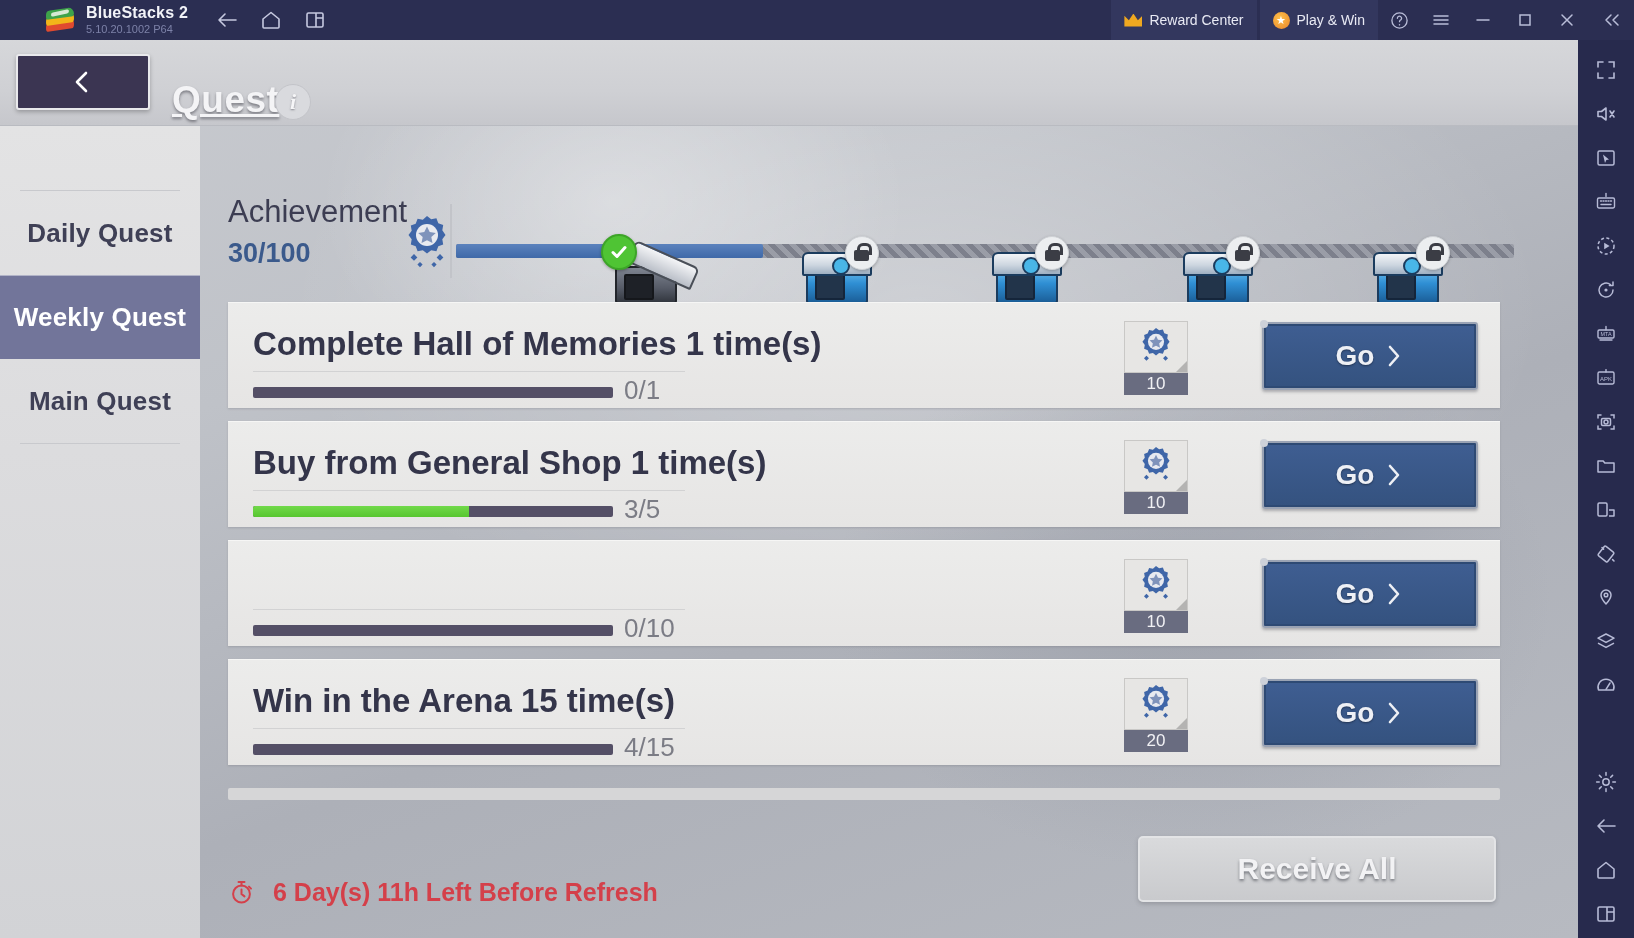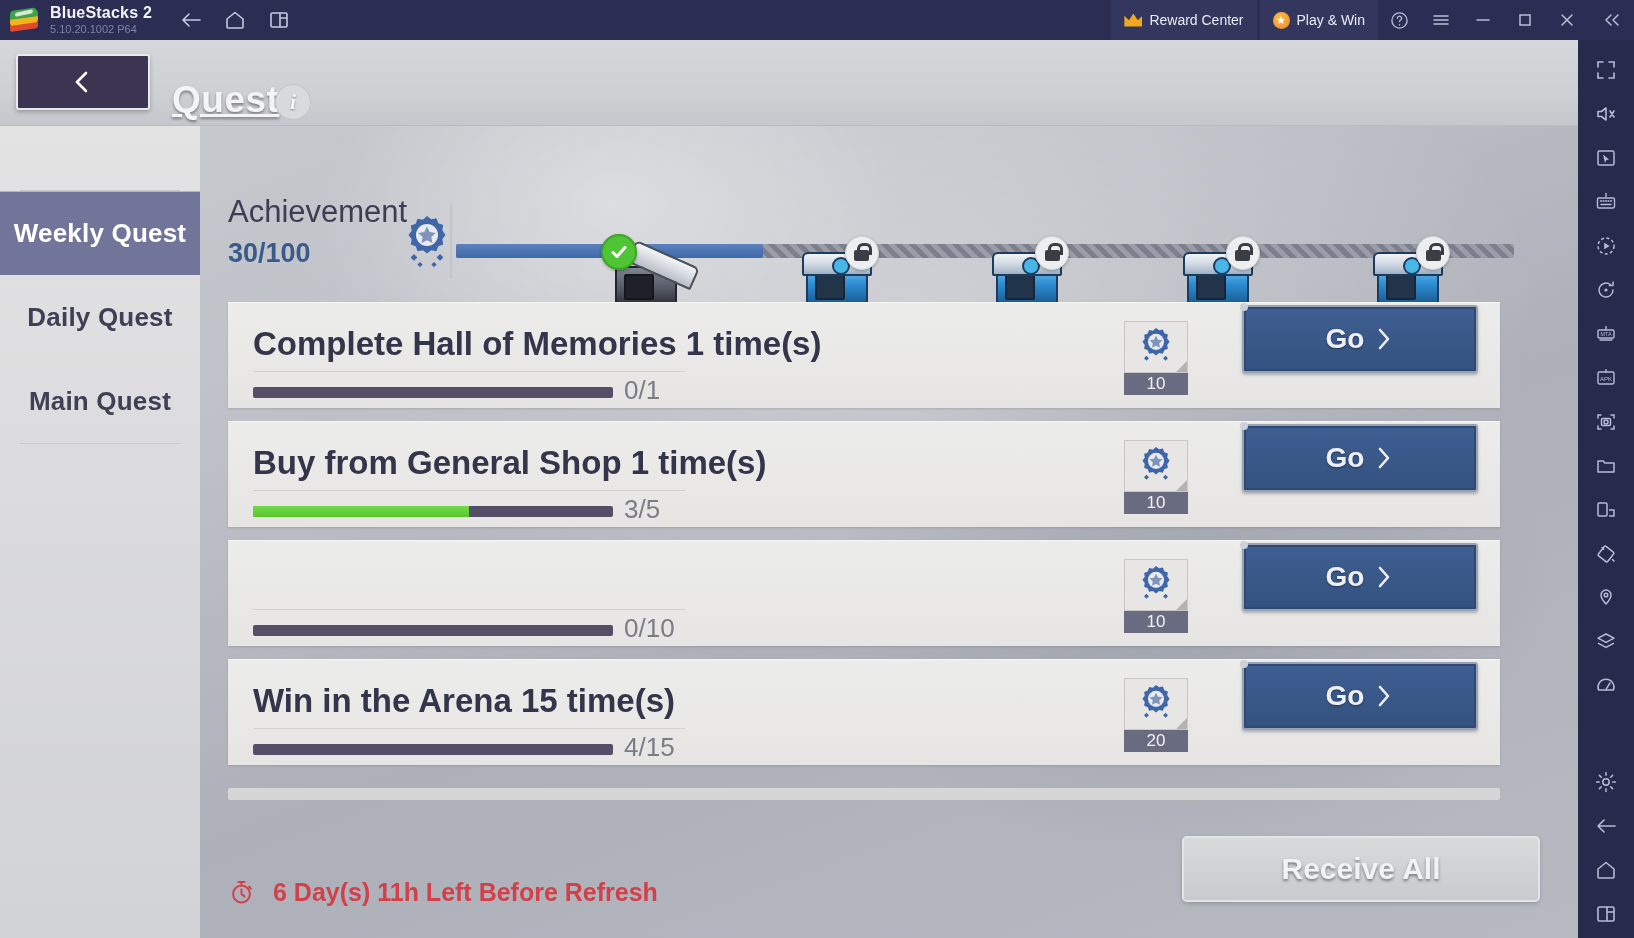--- a/index.html
+++ b/index.html
@@ -7,21 +7,21 @@
   body {
     font-family:"Liberation Sans", sans-serif;
     background:#272a4d;
     -webkit-font-smoothing:antialiased;
   }
   #app { position:relative; width:1634px; height:938px; }
 
   
   .titlebar {
     position:absolute; left:0; top:0; width:1634px; height:40px;
-    background:#2b2e52; display:flex; align-items:center;
+    background:#2b2e52; display:flex; align-items:center;padding-left:36px;
   }
   .bs-logo { margin-left:10px; width:30px; height:26px; position:relative; }
   .bs-logo i { position:absolute; left:0; border-radius:3px/6px; }
   .bs-logo .l1 { top:15px; width:28px; height:8px; background:#e04a2f; transform:skewY(-8deg); }
   .bs-logo .l2 { top:9px;  width:28px; height:8px; background:#f2b519; transform:skewY(-8deg); }
   .bs-logo .l3 { top:2px;  width:28px; height:9px; background:#3ea34a; transform:skewY(-8deg);
                  border-radius:6px 10px 4px 4px; }
   .bs-logo .l3:after{content:"";position:absolute;left:5px;top:2px;width:18px;height:4px;
                  background:#d7e9d4;border-radius:4px;transform:rotate(-4deg);}
   .bs-titles { margin-left:10px; line-height:1.05; }
@@ -160,41 +160,41 @@
   .qprog { position:absolute; left:396px; top:72px; font-size:26px; color:#7b7c85; }
   .qbadge { position:absolute; right:312px; top:18px; width:64px; height:72px; }
   .qbadge .face { position:absolute; left:0; top:0; width:64px; height:52px;
      background:#e7e6e4; border:1px solid #c9c8c6;
      display:flex; align-items:center; justify-content:center; }
   .qbadge .face:after{content:"";position:absolute;right:0;bottom:0;border-style:solid;
      border-width:0 0 11px 11px;border-color:transparent transparent #b4b3b2 transparent;}
   .qbadge .cnt { position:absolute; left:0; top:52px; width:64px; height:22px;
      background:#696c80; color:#f1f1f4; font-size:17px; display:flex;
      align-items:center; justify-content:center; }
-  .gobtn { position:absolute; right:22px; top:2px; width:236px; height:68px;
+  .gobtn { position:absolute; right:22px; top:19px; width:216px; height:68px;
      background:linear-gradient(180deg,#3f5e92 0%,#34527f 100%);
      border:2px solid #9aa3b4; border-radius:3px;
      display:flex; align-items:center; justify-content:center; gap:10px;
      box-shadow:0 2px 3px rgba(60,62,72,.35), inset 0 0 0 2px #2e4a74; }
   .gobtn span { color:#eef0f5; font-size:28px; font-weight:bold;
      text-shadow:0 1px 2px rgba(20,30,50,.6); }
   .gobtn .dot { position:absolute; left:-4px; top:-4px; width:8px; height:8px;
      border-radius:50%; background:#cdd1d9; }
 
   
   .hscroll { position:absolute; left:228px; top:748px; width:1272px; height:12px;
      background:#d6d6d7; border-radius:2px; }
   .timer { position:absolute; left:228px; top:838px; display:flex; align-items:center; gap:18px;
      font-size:25px; font-weight:bold; color:#d4404a; }
   .timer .tic { width:27px; height:27px; position:relative; }
   .recv { position:absolute; left:1138px; top:796px; width:358px; height:66px;
      background:linear-gradient(180deg,#d9dadc 0%,#c9cacd 100%);
      border:2px solid #e3e4e6; border-radius:5px;
      display:flex; align-items:center; justify-content:center;
-     box-shadow:0 2px 4px rgba(80,82,90,.3);margin-left:44px; }
+     box-shadow:0 2px 4px rgba(80,82,90,.3); }
   .recv span { font-size:30px; font-weight:bold; color:#f2f2f4;
      text-shadow:0 2px 3px rgba(90,92,100,.75); }
 </style>
 </head>
 <body>
 
 <div id="app">
 
   <div class="titlebar">
     <div class="bs-logo">
@@ -278,25 +278,25 @@
           <path d="M18 6l-9 9 9 9" stroke-linecap="round" stroke-linejoin="round"></path>
           </svg>
       </div>
       <div class="q-title">Quest</div>
       <div class="info-ic">i</div>
     </div>
 
     <div class="q-side">
       <div class="top-sp"></div>
       <div class="divider"></div>
+      <div class="q-tab">
+        <span>Daily Quest</span>
+      </div>
       <div class="q-tab active">
         <span>Weekly Quest</span>
-      </div>
-      <div class="q-tab">
-        <span>Daily Quest</span>
       </div>
       <div class="q-tab">
         <span>Main Quest</span>
       </div>
       <div class="divider"></div>
     </div>
 
     <div class="ach-wrap">
       <div class="ach-label">Achievement</div>
       <div class="ach-count">30/100</div>

